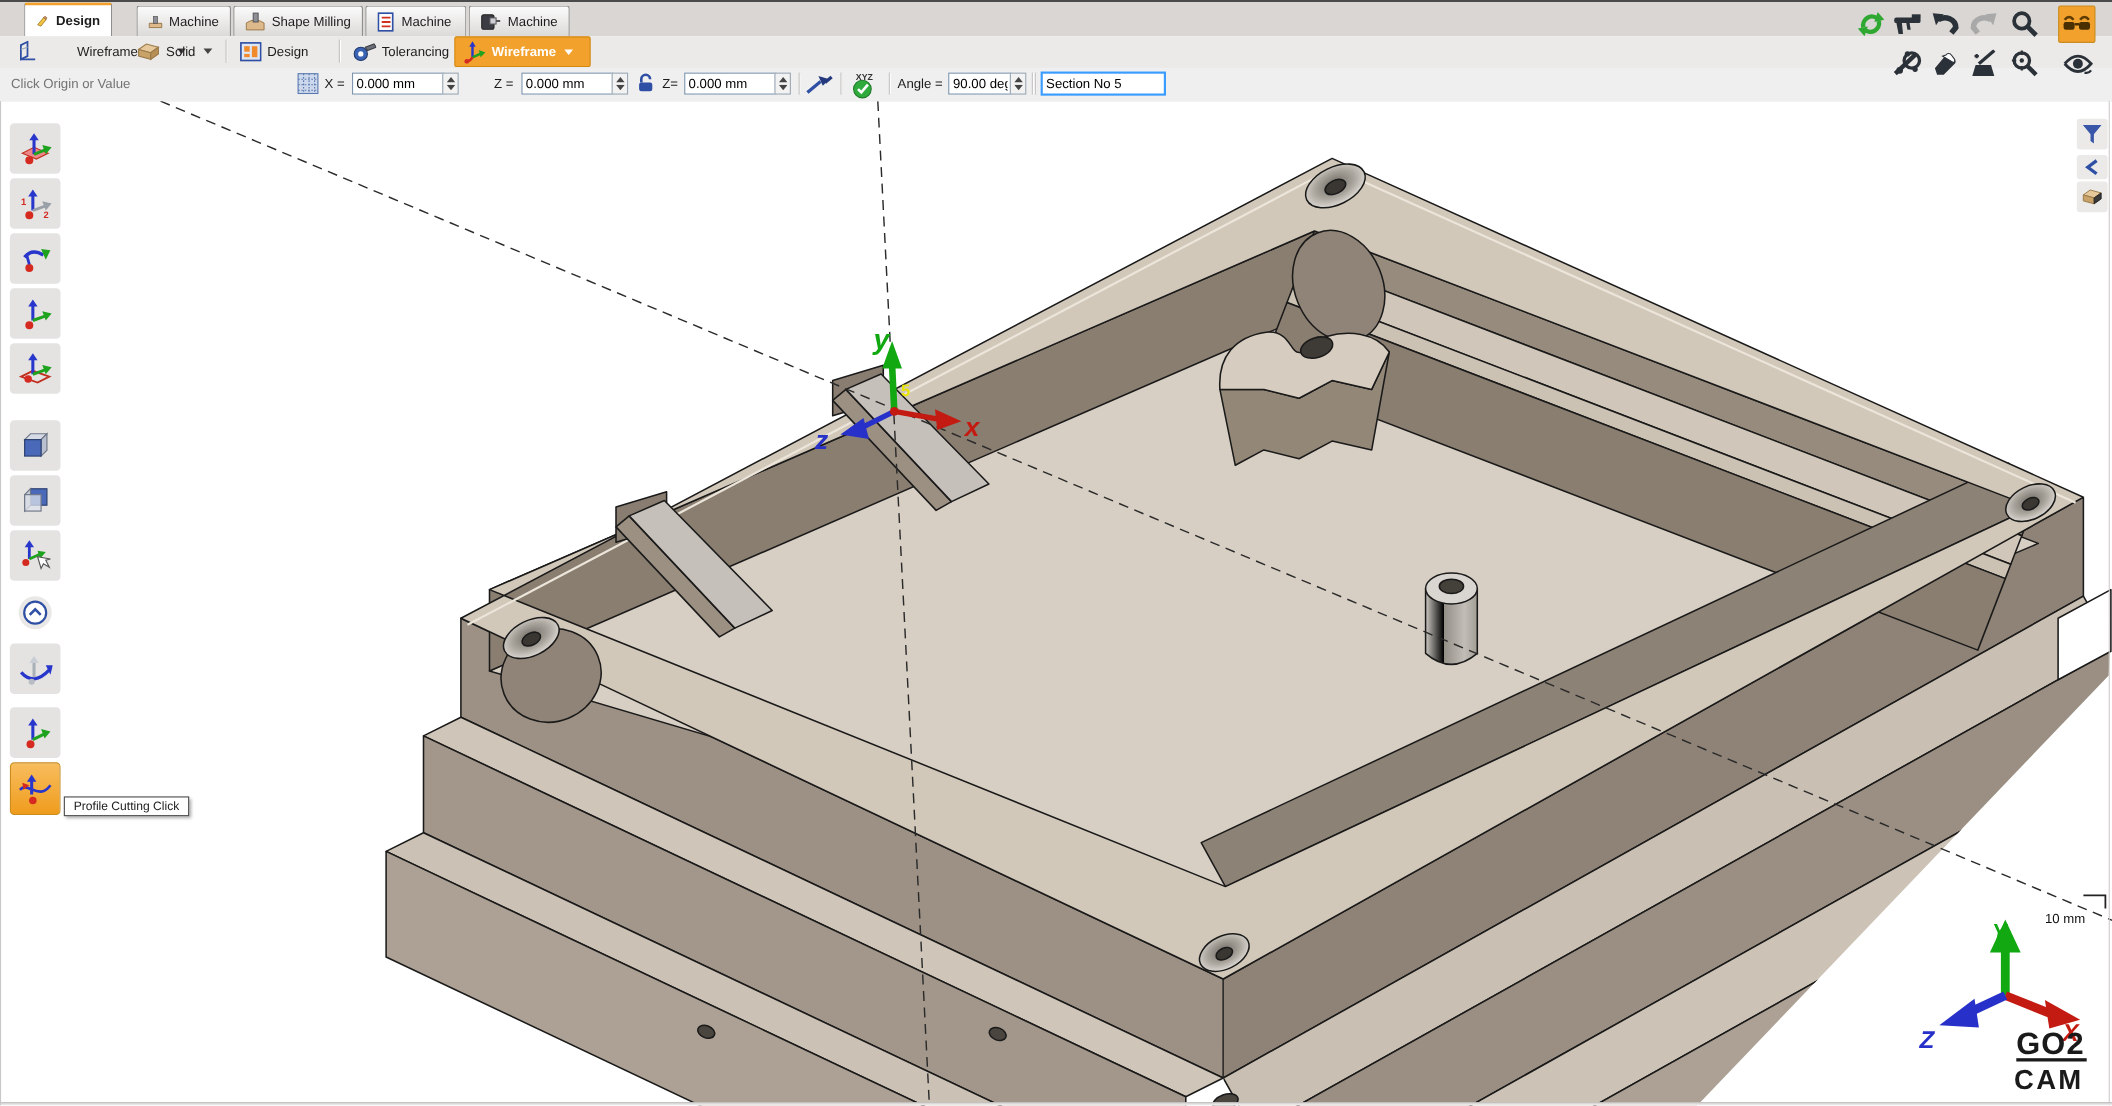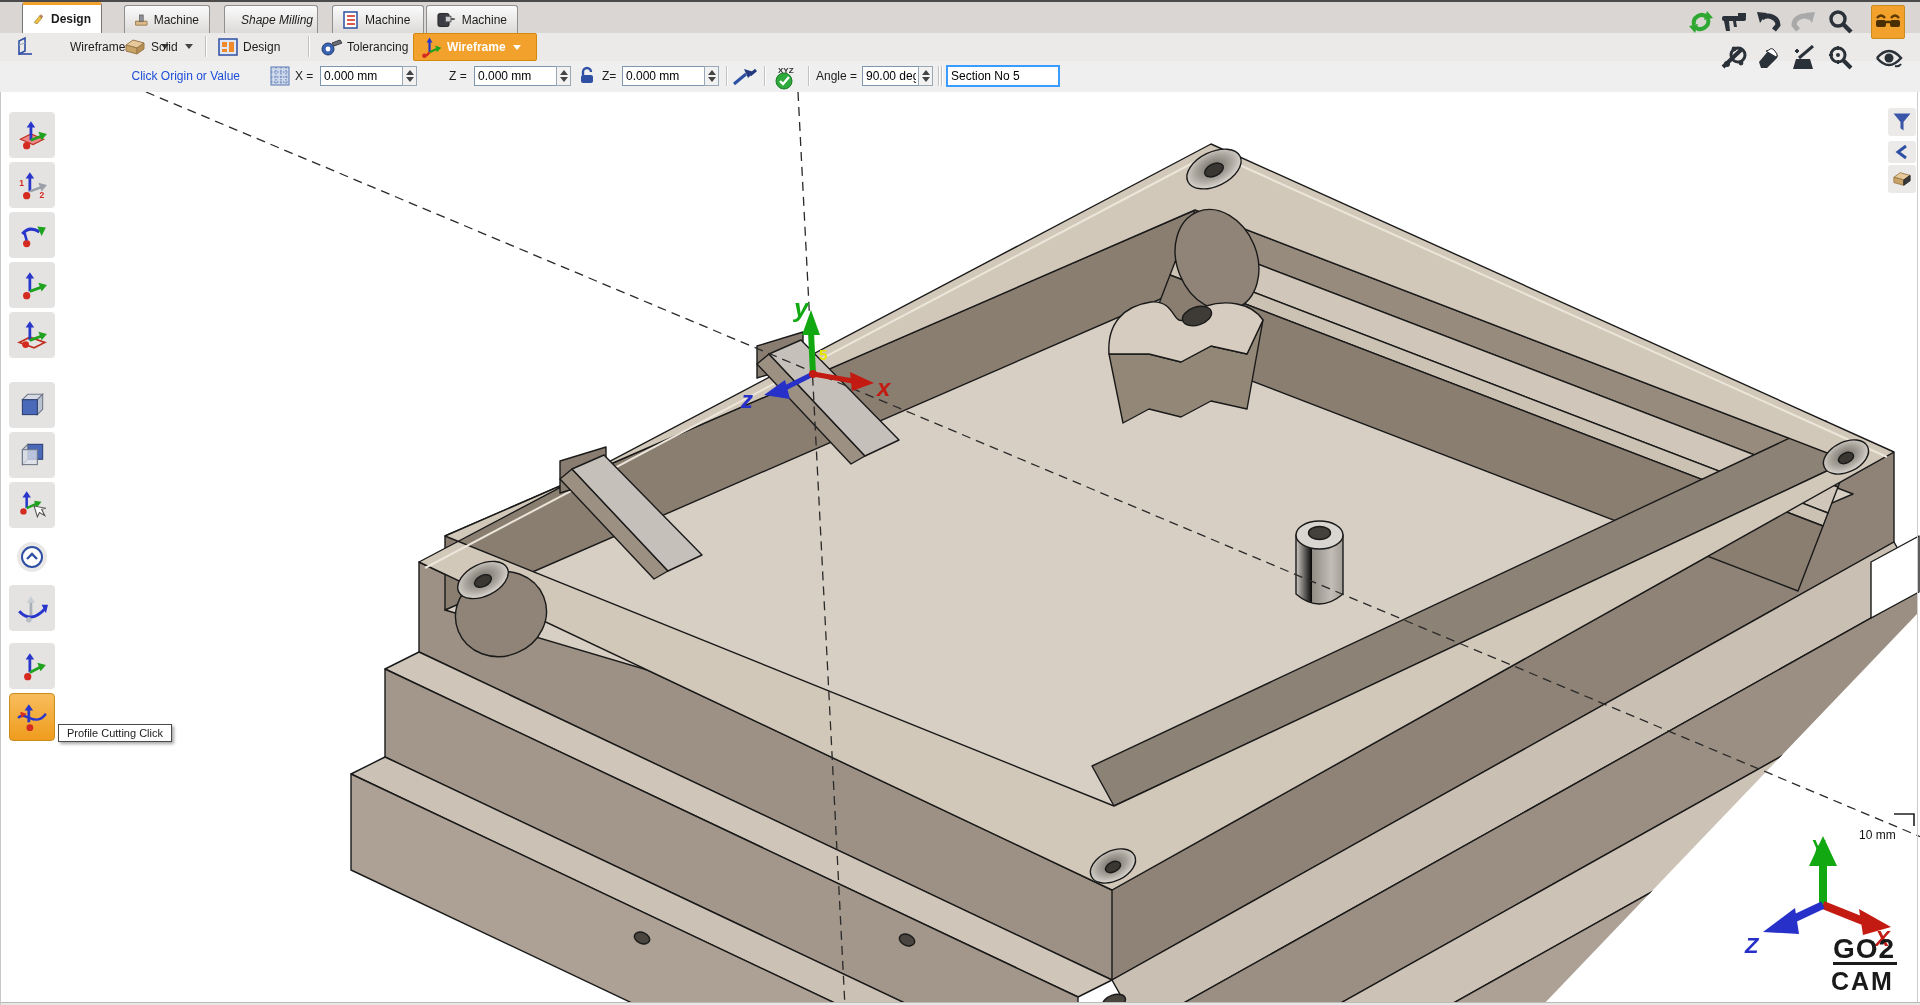--- a/index.html
+++ b/index.html
@@ -19,21 +19,21 @@
   .rtool{position:absolute;top:0;height:27px;display:flex;align-items:center;gap:5px;padding:0 6px;cursor:default;}
   .rtool .lbl{white-space:nowrap;}
   .rtool.active{background:#f2a12c;border:1px solid #d3880e;border-radius:2px;color:#fff;font-weight:bold;top:0;height:26px;}
   .drop{width:0;height:0;border-left:4px solid transparent;border-right:4px solid transparent;border-top:5px solid #444;margin-left:2px;}
   .rtool.active .drop{border-top-color:#fff;}
   .rsep{position:absolute;top:3px;width:1px;height:21px;background:#c2c0be;border-right:1px solid #fff;}
   
   .param-row{position:absolute;left:0;top:59px;width:100%;height:31px;background:#efefef;
              border-bottom:1px solid #b5b3b1;}
   .param-row .prompt{position:absolute;left:10px;top:0;width:230px;height:30px;line-height:30px;
-                     text-align:right;color:#1d4ed8;}
+                     text-align:left;color:#737373;}
   .plabel{position:absolute;top:0;height:30px;line-height:30px;}
   .pinput{position:absolute;top:5px;height:18px;border:1px solid #7d96ad;background:#fff;
           font-family:"Liberation Sans",sans-serif;font-size:12px;padding:0 3px;box-sizing:content-box;}
   .pinput.focus{border:2px solid #3b9cff;top:4px;}
   .spin{position:absolute;top:5px;width:15px;height:20px;border:1px solid #9aa8b5;background:#f2f2f2;
         display:flex;flex-direction:column;align-items:center;justify-content:space-between;padding:3px 0;box-sizing:border-box;}
   .psep{position:absolute;top:5px;width:1px;height:20px;background:#c4c2c0;border-right:1px solid #fdfdfd;}
   .picon{position:absolute;top:5px;}
   
   .topbar-right{position:absolute;right:0;top:0;z-index:20;}
@@ -73,21 +73,21 @@
       <span class="lbl">Design</span>
     </div>
     <div class="tab" style="left:124px;width:86px;">
       <svg width="20" height="18" viewBox="0 0 20 18">
         <path d="M1,11 h18 v6 h-18 z" fill="#dcb astray" stroke="#9a7a4a"></path>
         <path d="M1,11 h18 v6 h-18 z" fill="#ddb98c" stroke="#9a7a4a"></path>
         <rect x="7" y="1" width="6" height="10" fill="#8e8e96" stroke="#555"></rect>
       </svg>
       <span class="lbl">Machine</span>
     </div>
-    <div class="tab" style="left:224px;width:94px;font-style:italic;">
+    <div class="tab" style="left:212px;width:118px;">
       <svg width="20" height="18" viewBox="0 0 20 18">
         <path d="M1,10 q9,-6 18,0 v7 h-18 z" fill="#ddb98c" stroke="#9a7a4a"></path>
         <rect x="8" y="0" width="5" height="9" fill="#8e8e96" stroke="#555"></rect>
       </svg>
       <span class="lbl">Shape Milling</span>
     </div>
     <div class="tab" style="left:332px;width:92px;">
       <svg width="16" height="18" viewBox="0 0 16 18">
         <rect x="1" y="1" width="13" height="16" fill="#fff" stroke="#2e4fa3" stroke-width="1.5"></rect>
         <line x1="4" y1="5" x2="12" y2="5" stroke="#d03020" stroke-width="1.6"></line>

